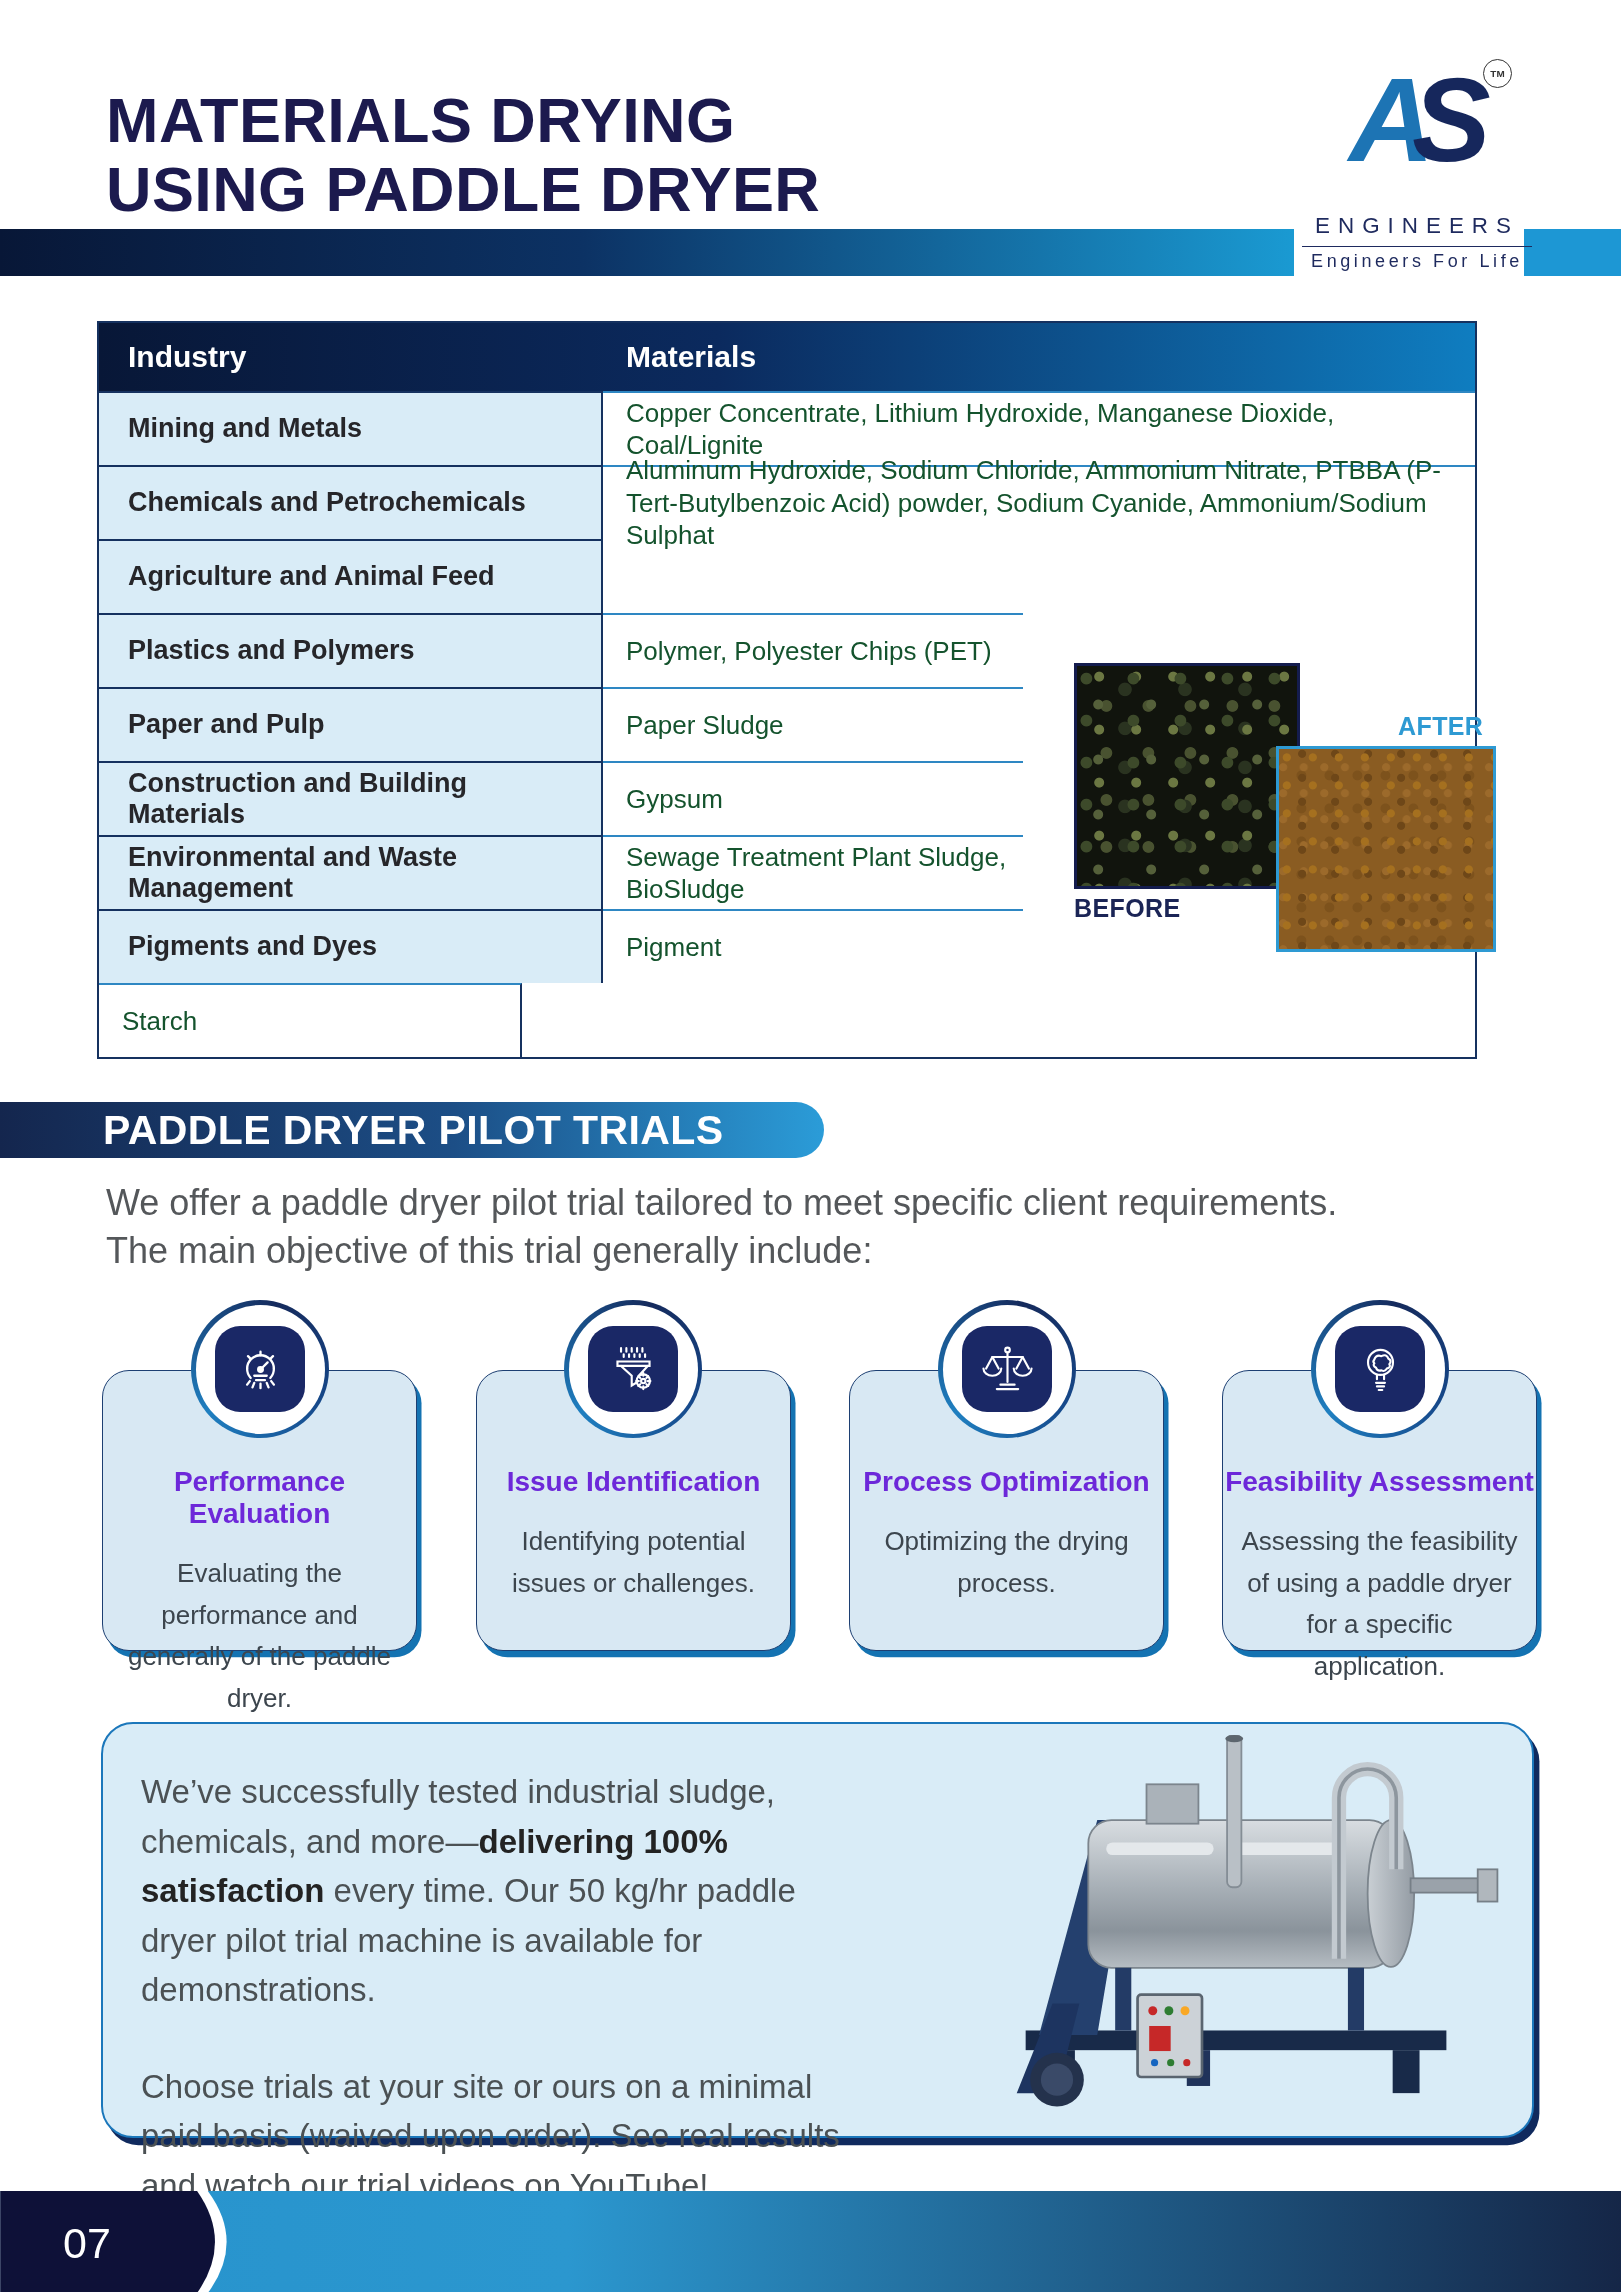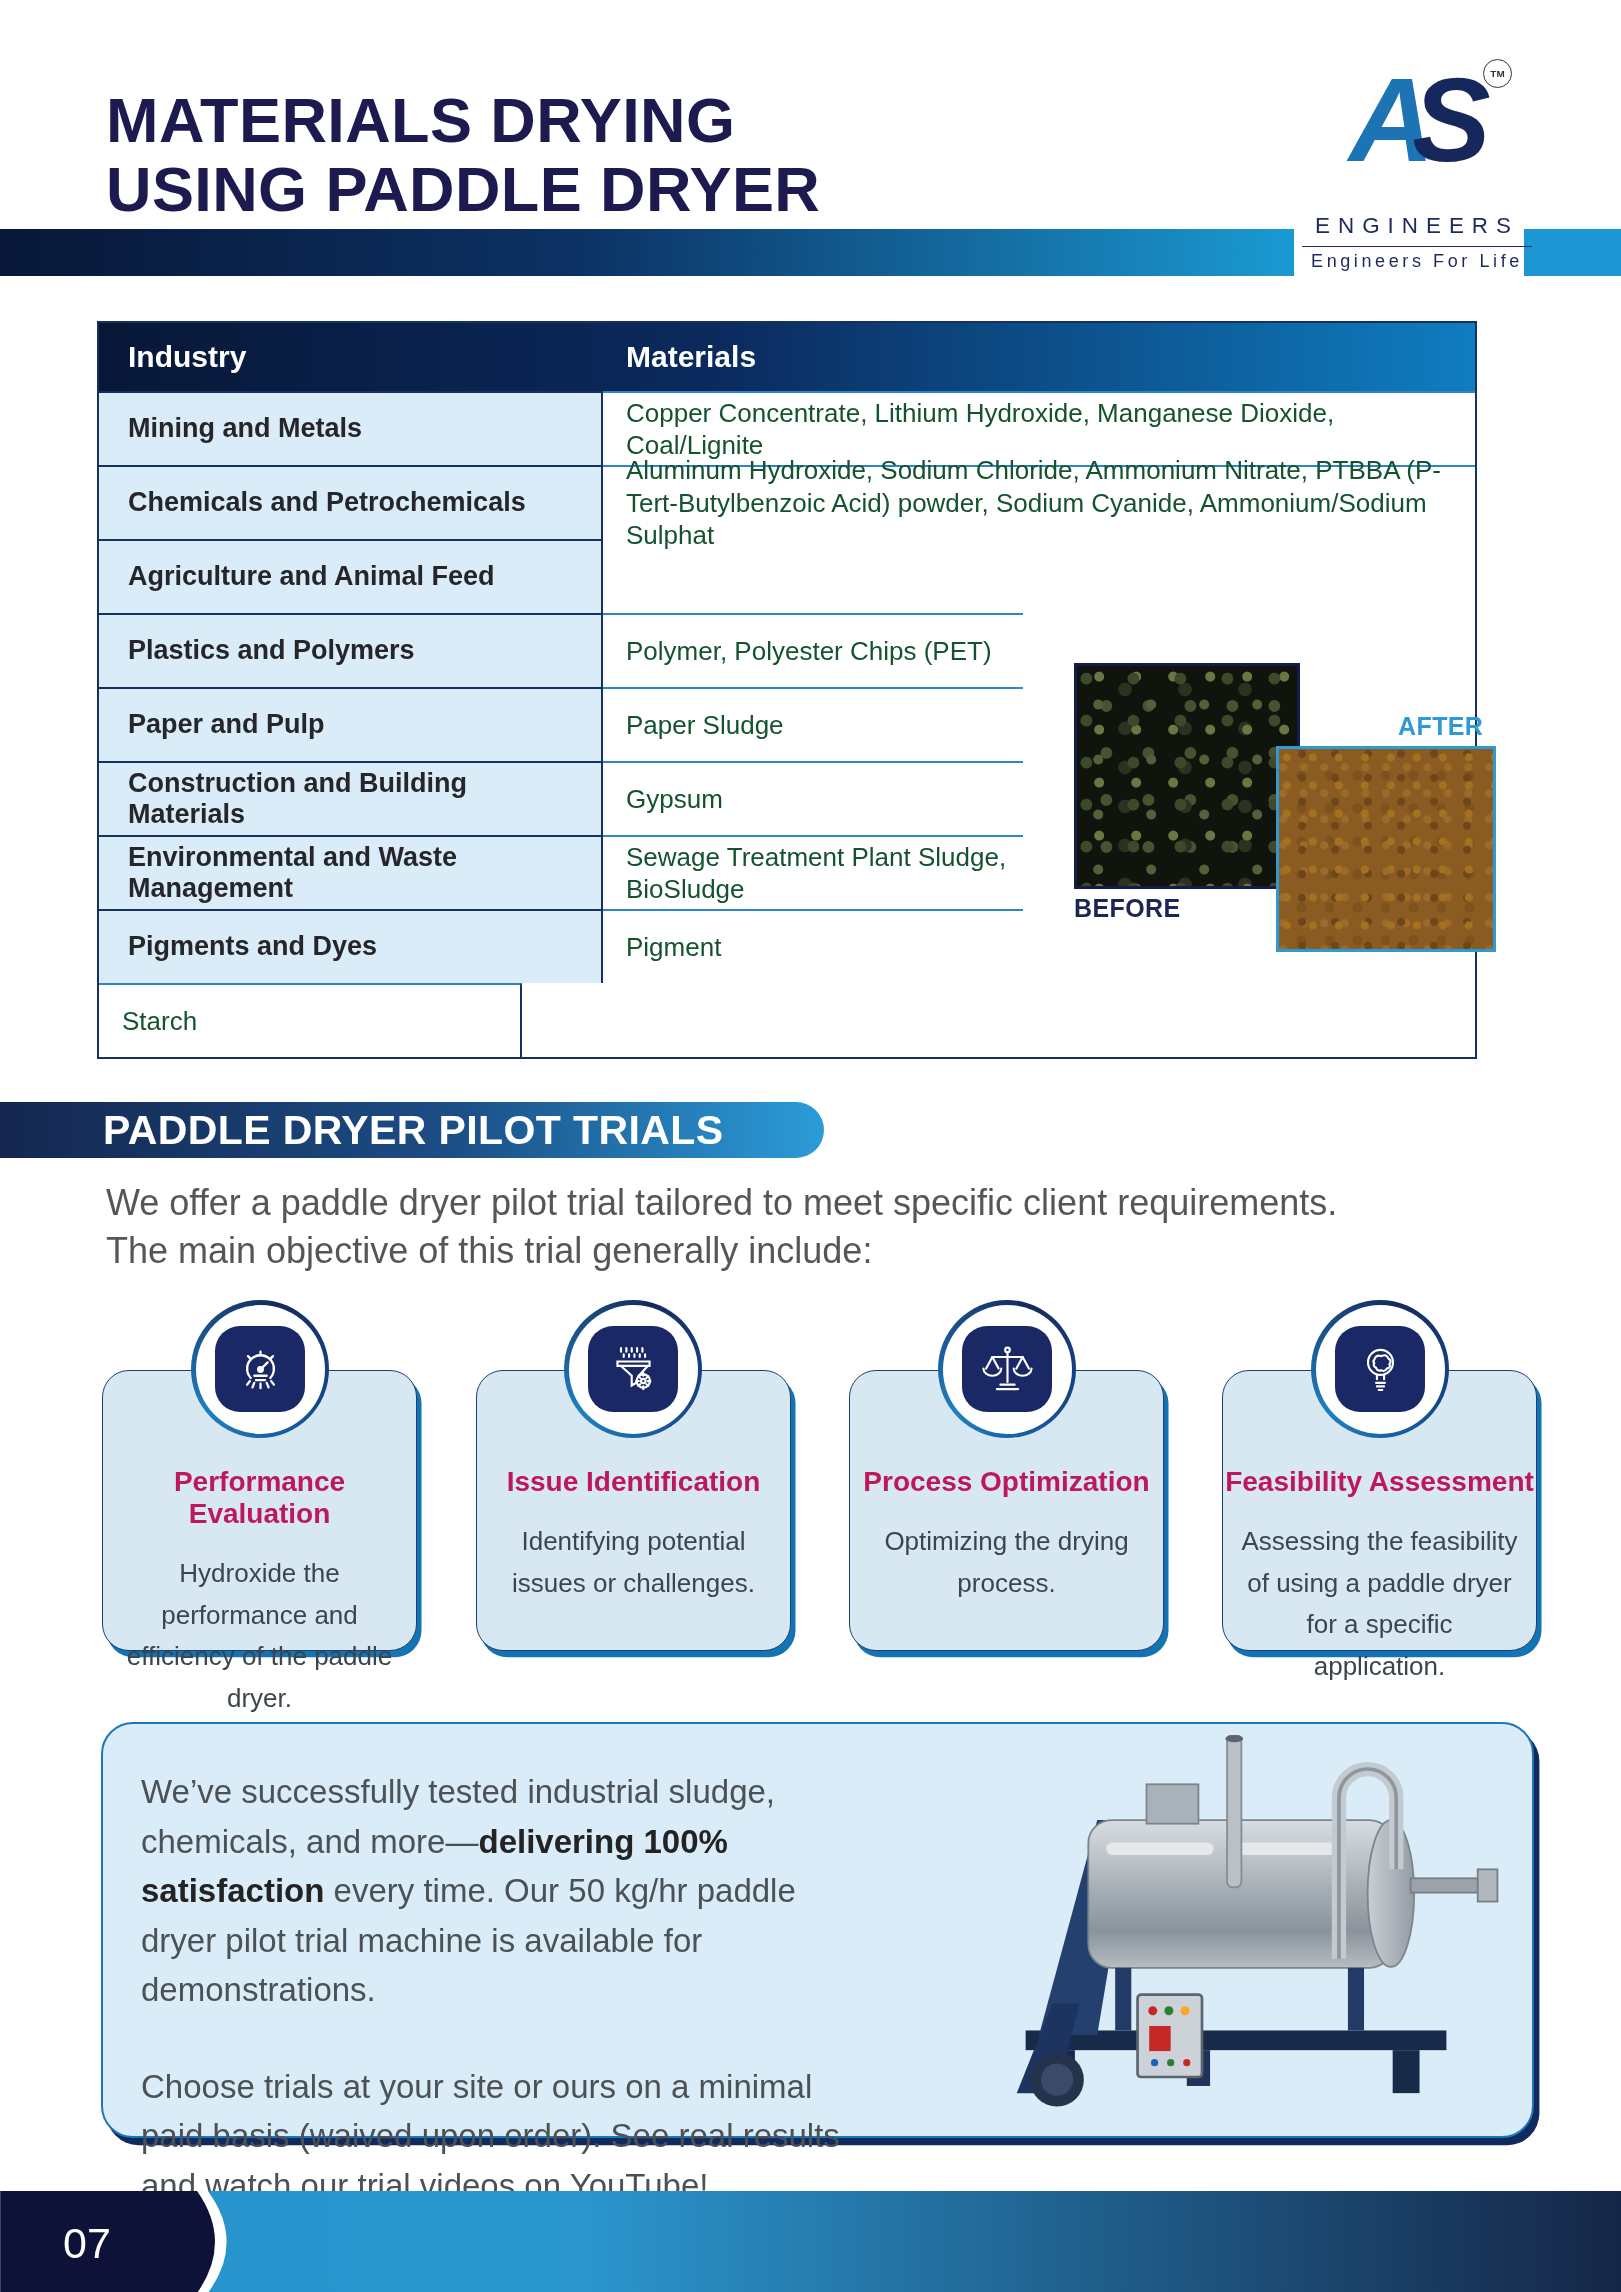--- a/index.html
+++ b/index.html
@@ -60,21 +60,21 @@
 
   
   .banner{position:absolute;left:0;top:1102px;width:824px;height:56px;border-radius:0 28px 28px 0;
           background:linear-gradient(90deg,#14264e 0%,#1c4e86 55%,#2b9cd8 100%);
           color:#fff;font-size:41px;font-weight:bold;display:flex;align-items:center;padding-left:103px;
           box-sizing:border-box;letter-spacing:0.4px;}
   .intro{position:absolute;left:106px;top:1179px;font-size:36px;color:#54575a;line-height:1.32;}
 
   .card{position:absolute;top:1370px;width:315px;height:281px;background:#d8e8f3;border:1.8px solid #1d3f72;
         border-radius:27px;box-sizing:border-box;box-shadow:4.5px 6.3px 0 #1473b2;text-align:center;}
-  .card-title{margin-top:95px;font-size:28px;font-weight:bold;color:#be185d;}
+  .card-title{margin-top:95px;font-size:28px;font-weight:bold;color:#6d28d9;}
   .card-body{margin:23px 14.3px 0 14.3px;font-size:26px;color:#3c454d;line-height:1.6;}
   .badge{position:absolute;top:1300px;width:138px;height:138px;border-radius:50%;
          background:conic-gradient(from 230deg,#1f7fc0,#152a5c 40%,#16498b 70%,#1f7fc0);
          display:flex;align-items:center;justify-content:center;z-index:3;}
   .badge-inner{width:129px;height:129px;border-radius:50%;background:#fff;
          display:flex;align-items:center;justify-content:center;}
   .squircle{width:90px;height:86px;border-radius:25px;background:#1a2866;
          display:flex;align-items:center;justify-content:center;}
 
   
@@ -181,21 +181,21 @@
               <circle cx="32" cy="32" r="2.6" fill="#fff"></circle>
           <path d="M25,39h14 M27,44h10"></path>
           <path d="M20,45l-3,4 M44,45l3,4 M32,48v5 M25,47l-2,5 M39,47l2,5"></path>
         </g>
           </svg>
       </div>
     </div>
   </div>
   <div class="card" style="left:102px;">
     <div class="card-title">Performance Evaluation</div>
-    <div class="card-body">Hydroxide the performance and efficiency of the paddle dryer.</div>
+    <div class="card-body">Evaluating the performance and generally of the paddle dryer.</div>
   </div>
 
   <div class="badge" style="left:564px;">
     <div class="badge-inner">
       <div class="squircle">
         <svg width="57" height="57" viewBox="0 0 64 64">
             <g stroke="#fff" fill="none" stroke-width="2.4" stroke-linecap="round">
           <path d="M18,8v4 M24,8v4 M30,8v4 M36,8v4 M42,8v4"></path>
           <path d="M21,15v3 M27,15v3 M33,15v3 M39,15v3 M45,15v3"></path>
           <path d="M14,23h36v5h-36z"></path>

